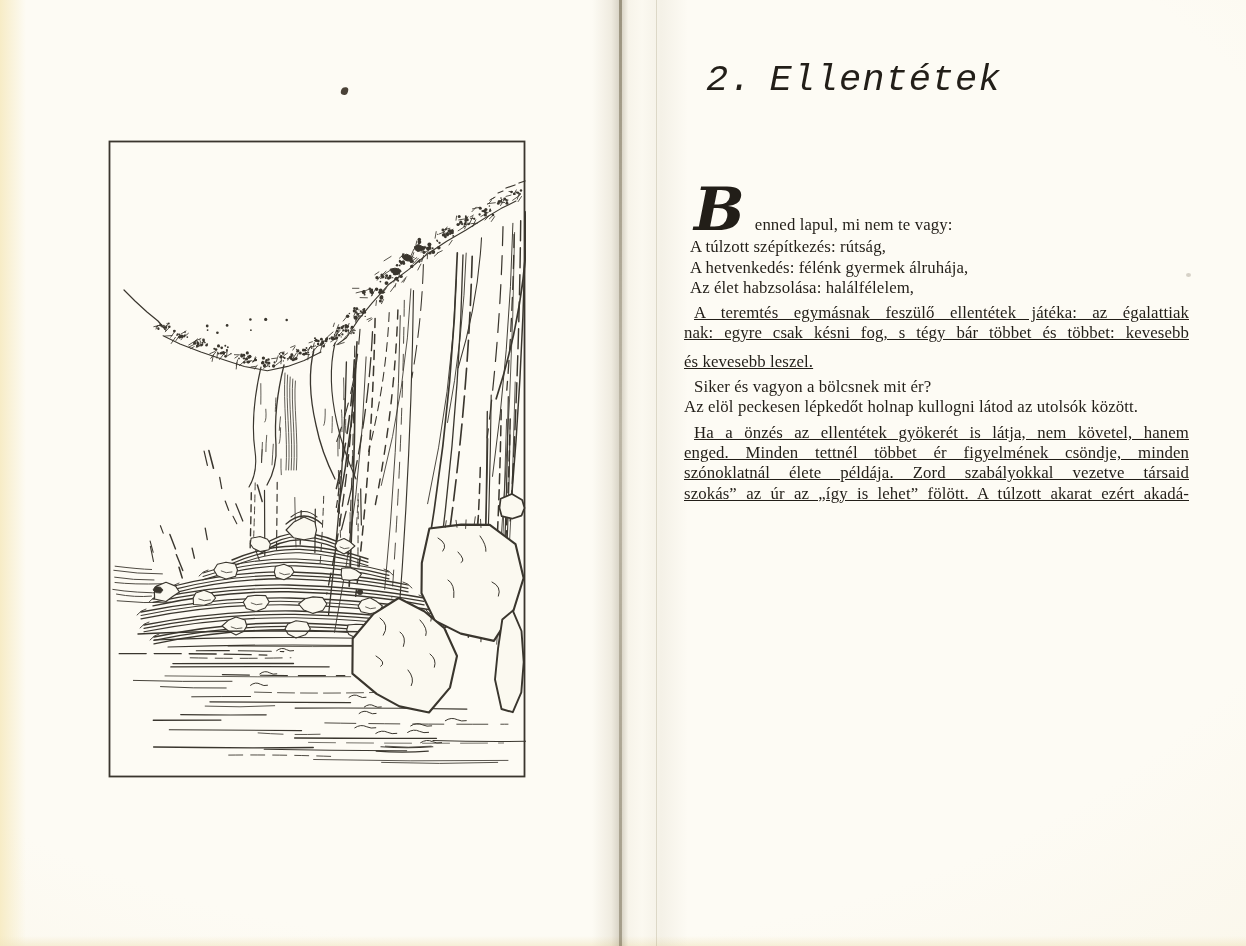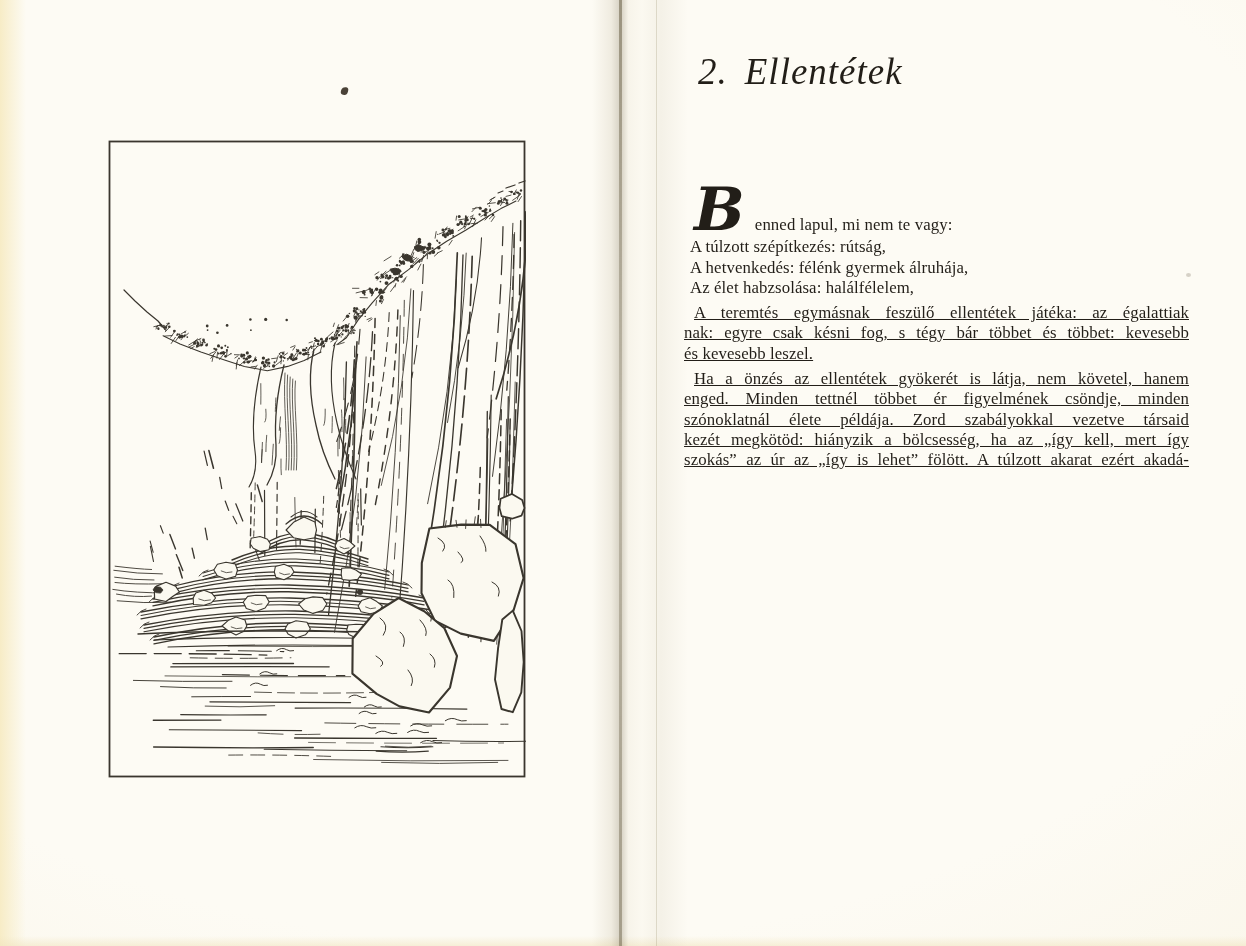--- a/index.html
+++ b/index.html
@@ -29,34 +29,34 @@
   
   .illustration{position:absolute;left:108px;top:140px;width:418px;height:638px;margin:0;}
   .illustration svg{display:block;width:100%;height:100%;}
   .speck{position:absolute;left:341px;top:87px;width:7px;height:8px;background:#4a4237;
     border-radius:60% 40% 55% 45%;transform:rotate(15deg);}
   .speck2{position:absolute;left:1186px;top:273px;width:5px;height:4px;
     background:rgba(125,114,96,.30);border-radius:50%;}
 
   
   .page-right{position:absolute;left:660px;top:0;width:586px;height:100%;}
-  .chapter{position:absolute;left:38px;top:52px;margin:0;
-    font-family:Liberation Serif, serif;font-style:italic;font-weight:400;
+  .chapter{position:absolute;left:38px;top:52px;margin:8px;
+    font-family:Liberation Mono, monospace;font-style:italic;font-weight:400;
     font-size:37px;line-height:1.1;letter-spacing:1px;color:var(--ink,#221e18);}
   .ch-num{margin-right:17px;}
   .textcol{position:absolute;left:24px;top:170px;width:505px;
     font-size:16.8px;line-height:20.3px;letter-spacing:.1px;}
   .verse-head{display:flex;align-items:baseline;margin:14px 0 2px 10px;}
   .dropcap{font-family:"DejaVu Serif",serif;font-style:italic;font-weight:700;
     font-size:60px;line-height:.85;margin-right:10px;}
   .verse .line{padding-left:6px;}
   .para{margin-top:5px;}
   .line{min-height:20.3px;}
   .para .line.j{text-align:justify;text-align-last:justify;text-decoration:underline;}
-  .para .line.j.last{text-align-last:left;}
+  .para .line.j.last{text-align-last:left;margin-top:8px;}
   .para .line.first{padding-left:10px;}
 </style>
 </head>
 <body>
 
 <div class="stage">
   <div class="edge-left"></div>
   <div class="edge-bottom"></div>
 
   <div>
@@ -847,22 +847,25 @@
             <div class="line">Az élet habzsolása: halálfélelem,</div>
           </div>
       </div>
       <div>
           <div class="para">
             <div class="line j first">A teremtés egymásnak feszülő ellentétek játéka: az égalattiak</div>
             <div class="line j">nak: egyre csak késni fog, s tégy bár többet és többet: kevesebb</div>
             <div class="line j last">és kevesebb leszel.</div>
           </div>
           <div class="para">
+            <div class="line first">Siker és vagyon a bölcsnek mit ér?</div>
+            <div class="line last">Az elöl peckesen lépkedőt holnap kullogni látod az utolsók között.</div>
+          </div>
+          <div class="para">
             <div class="line j first">Ha a önzés az ellentétek gyökerét is látja, nem követel, hanem</div>
             <div class="line j">enged. Minden tettnél többet ér figyelmének csöndje, minden</div>
             <div class="line j">szónoklatnál élete példája. Zord szabályokkal vezetve társaid</div>
-            <div class="line j">kezét megkötöd: hiányzik a bölcsesség, ha az „így kell, mert így</div>
             <div class="line j">szokás” az úr az „így is lehet” fölött. A túlzott akarat ezért akadá-</div>
           </div>
         </div>
     </div>
   </div>
 </div>
 
 </body></html>

